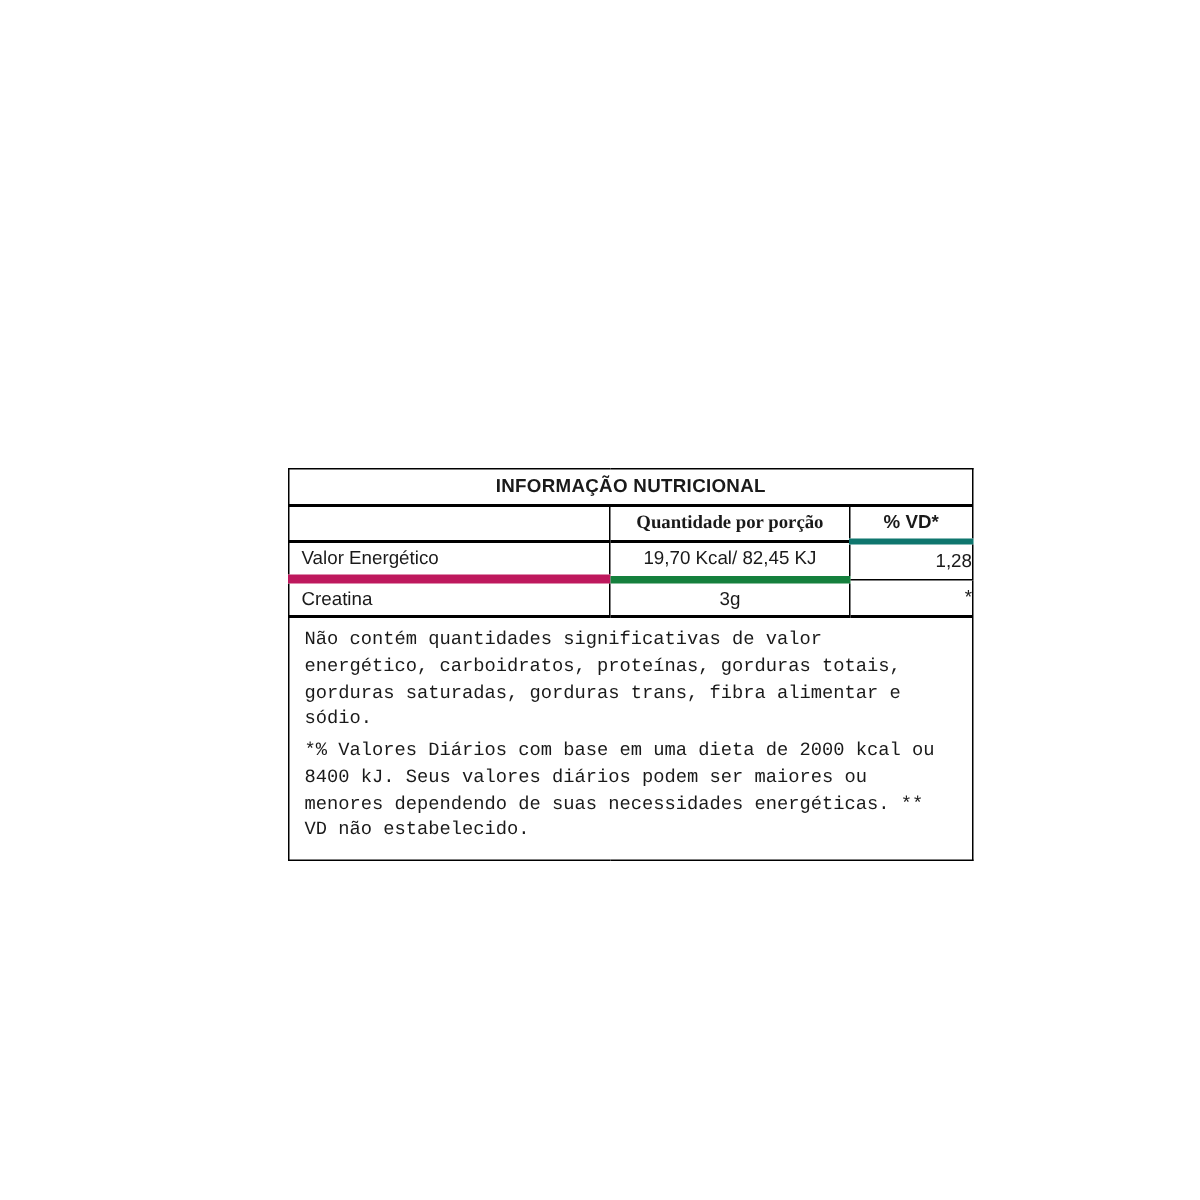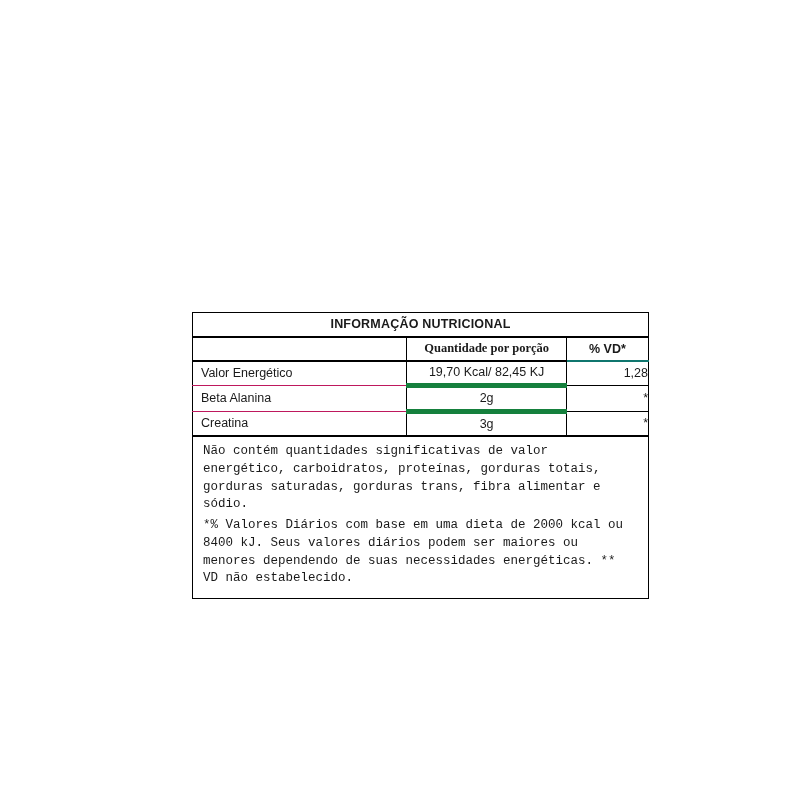--- a/index.html
+++ b/index.html
@@ -60,28 +60,28 @@
   .hdr-qty {
     text-align: center;
     font-weight: bold;
     border-bottom: 2px solid #000000;
     padding: 3px 0 4px 0 !important;
     font-family: Liberation Serif, serif;
   }
   .hdr-vd {
     text-align: center;
     font-weight: bold;
-    border-bottom: 2px solid #0f766e;
+    border-bottom: 4px solid #0f766e;
     padding: 3px 0 4px 0 !important;
   }
 
   .nut-name {
     text-align: left;
     padding: 3px 0 4px 8px !important;
-    border-bottom: 1px solid #be185d;
+    border-bottom: 6px solid #be185d;
   }
   .nut-qty {
     text-align: center;
     padding: 3px 0 4px 0 !important;
     border-bottom: 5px solid #15803d;
   }
   .nut-vd {
     text-align: right;
     padding: 3px 0 4px 0 !important;
     border-bottom: 1px solid #000000;
@@ -128,25 +128,20 @@
         <td class="hdr-blank"></td>
         <td class="hdr-qty sep-left">Quantidade por porção</td>
         <td class="hdr-vd sep-left">% VD*</td>
       </tr>
 
       <tr>
         <td class="nut-name">Valor Energético</td>
         <td class="nut-qty sep-left">19,70 Kcal/ 82,45 KJ</td>
         <td class="nut-vd sep-left">1,28</td>
       </tr>
-      <tr>
-        <td class="nut-name">Beta Alanina</td>
-        <td class="nut-qty sep-left">2g</td>
-        <td class="nut-vd sep-left">*</td>
-      </tr>
       <tr class="last-nut">
         <td class="nut-name">Creatina</td>
         <td class="nut-qty sep-left">3g</td>
         <td class="nut-vd sep-left">*</td>
       </tr>
 
       <tr>
         <td class="footnote-cell" colspan="3">
           <p>Não contém quantidades significativas de valor energético, carboidratos, proteínas, gorduras totais, gorduras saturadas, gorduras trans, fibra alimentar e sódio.</p>
           <p>*% Valores Diários com base em uma dieta de 2000 kcal ou 8400 kJ. Seus valores diários podem ser maiores ou menores dependendo de suas necessidades energéticas. ** VD não estabelecido.</p>

